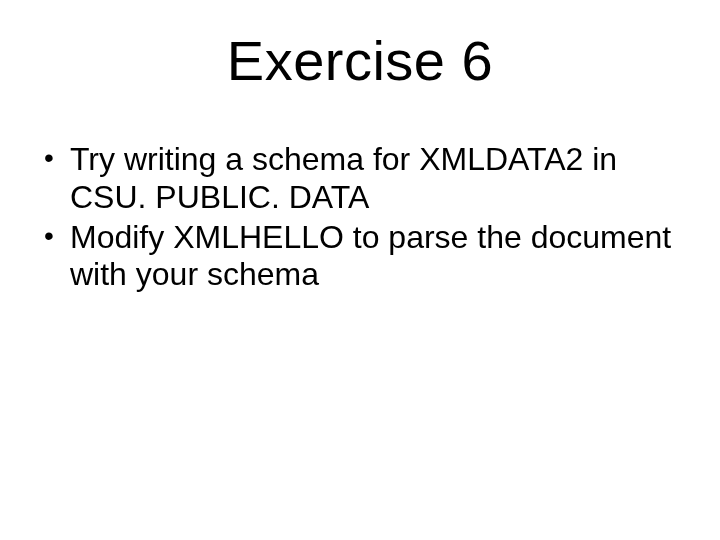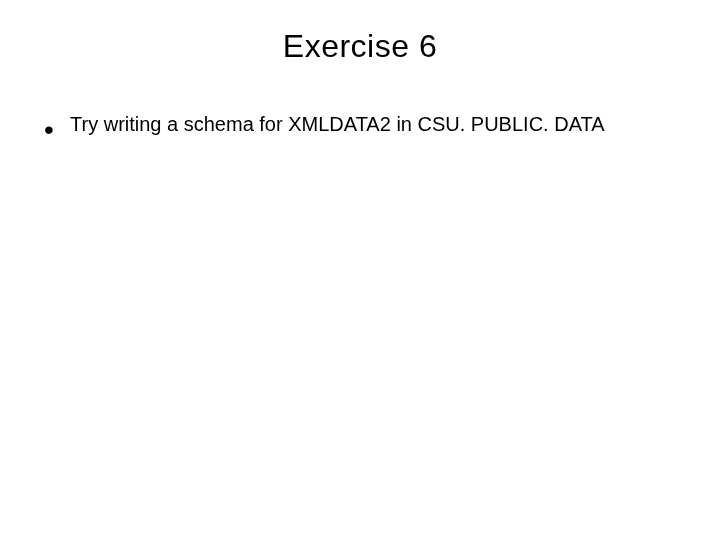--- a/index.html
+++ b/index.html
@@ -12,48 +12,49 @@
     color: #000000;
   }
   .slide {
     box-sizing: border-box;
     width: 720px;
     height: 540px;
     padding: 20px 30px 30px 30px;
   }
   .title {
     text-align: center;
-    font-size: 32px;
+    font-size: 56px;
     font-weight: normal;
     margin-top: 8px;
     margin-bottom: 48px;
     letter-spacing: 0.5px;
   }
   ul.bullets {
     margin: 0;
     padding: 0 10px 0 10px;
     list-style: none;
   }
   ul.bullets li {
     position: relative;
-    font-size: 20px;
+    font-size: 32px;
     line-height: 1.18;
     padding-left: 30px;
     margin-bottom: 2px;
   }
   ul.bullets li::before {
     content: "•";
     position: absolute;
     left: 4px;
     top: 0;
     font-size: 28px;
     line-height: 1.18;
   }
 </style>
 </head>
 <body>
 
 <div class="slide">
   <div class="title">Exercise 6</div>
   <ul class="bullets">
     <li>Try writing a schema for XMLDATA2 in CSU. PUBLIC. DATA</li>
+    <li>Modify XMLHELLO to parse the document with your schema</li>
   </ul>
 </div>
 
 </body></html>

